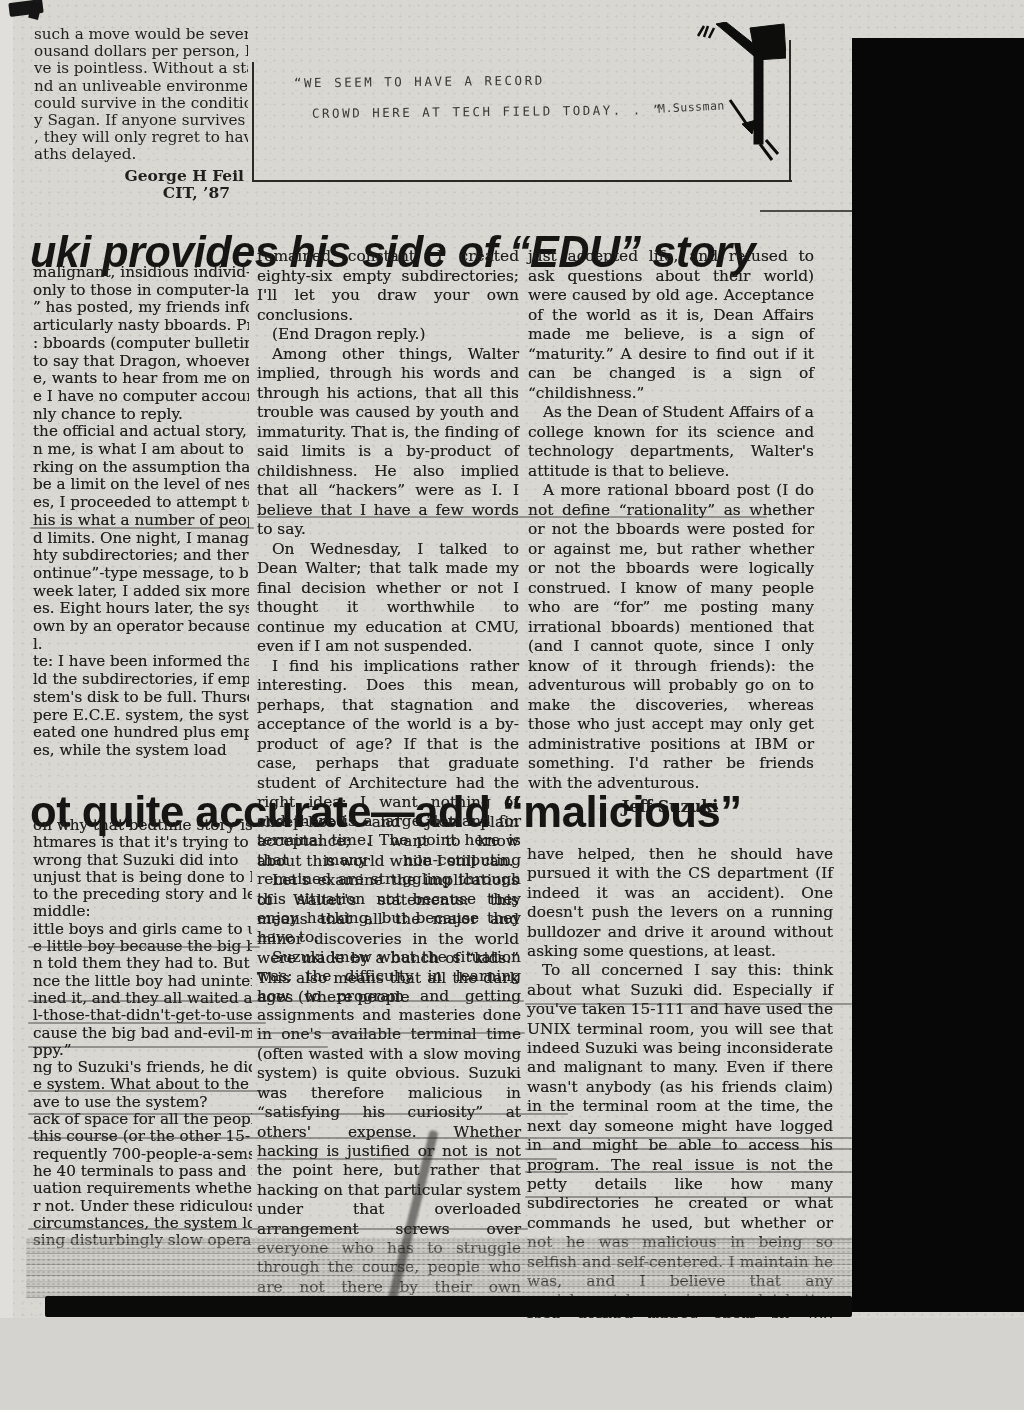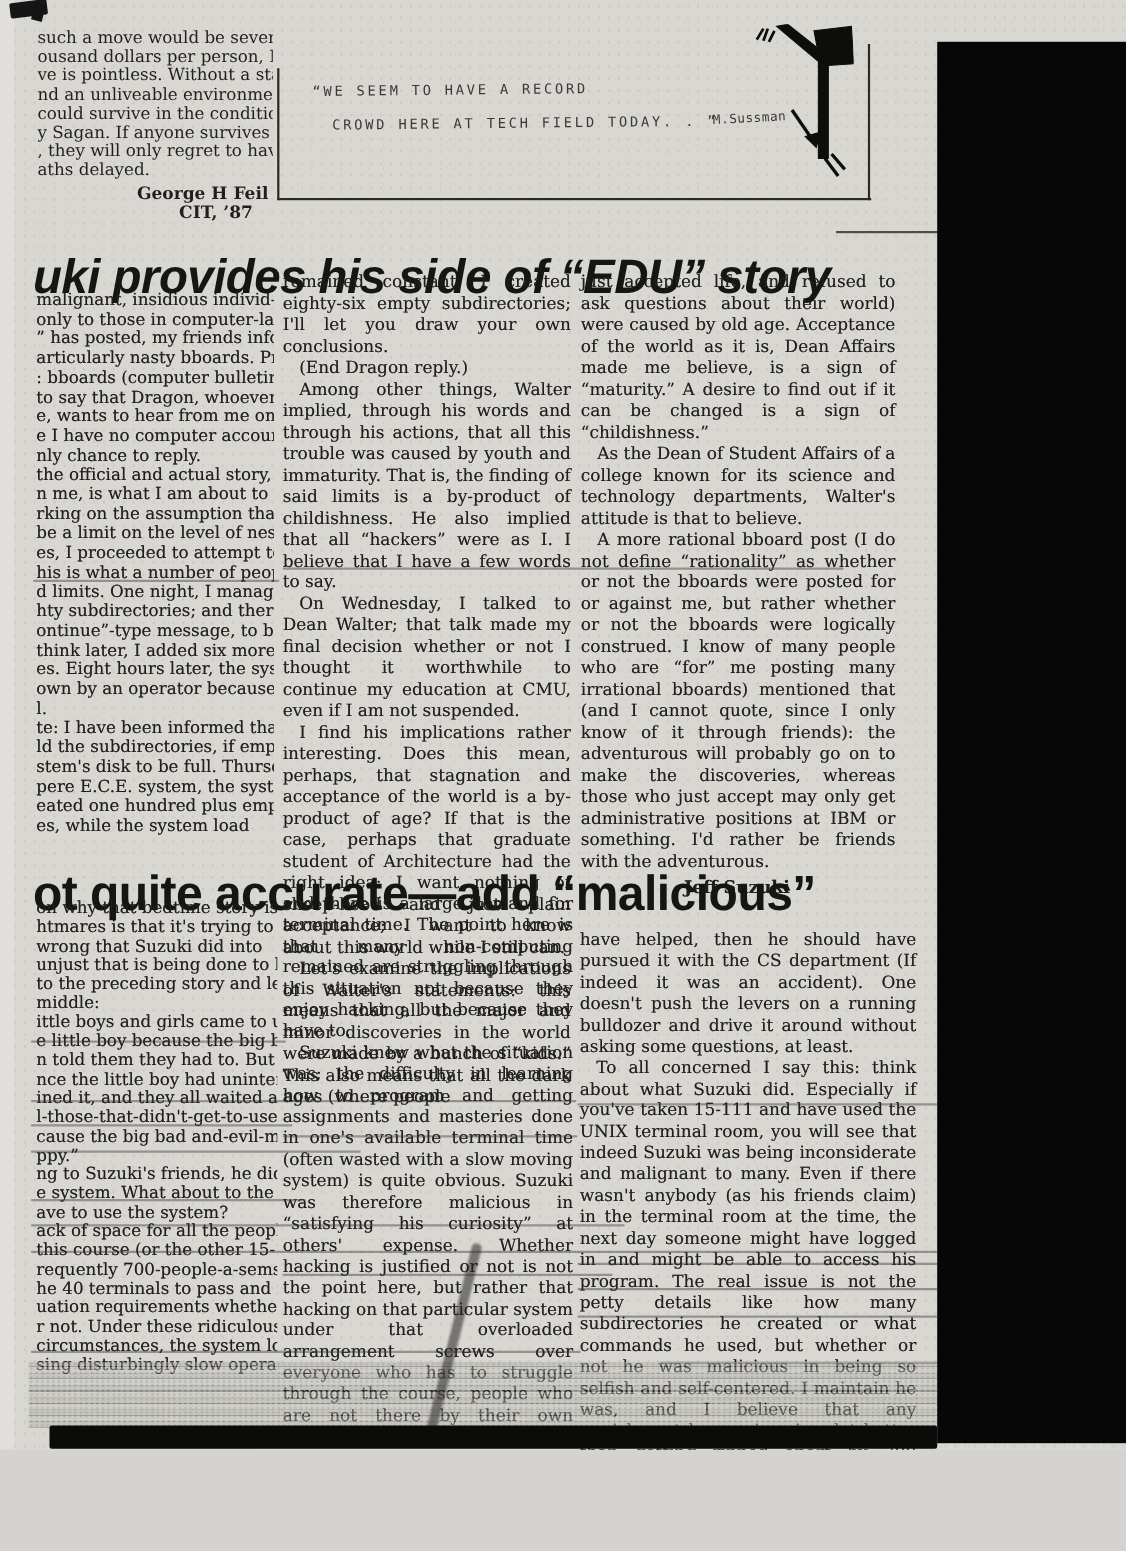--- a/index.html
+++ b/index.html
@@ -43,21 +43,21 @@
   .rule-cart-bottom{left:252px;top:180px;width:540px;height:2px;}
   .rule-head-right{left:760px;top:210px;width:93px;height:2px;opacity:.8;}
 
   
   .prev-article{position:absolute;left:34px;top:26px;width:214px;font-size:15.2px;line-height:17.2px;}
   .prev-article .line{white-space:nowrap;overflow:hidden;}
   .prev-sig{margin-top:3px;text-align:right;font-weight:bold;font-size:15.5px;padding-right:4px;}
   .prev-sig2{text-align:right;font-weight:bold;font-size:15.5px;padding-right:18px;}
 
   
-  .cartoon{position:absolute;left:256px;top:34px;width:534px;height:146px;}
+  .cartoon{position:absolute;left:266px;top:34px;width:534px;height:146px;}
   .hand{position:absolute;font-family:"DejaVu Sans Mono", monospace;font-size:12.5px;letter-spacing:2.5px;color:#3a3936;white-space:nowrap;transform:rotate(-.6deg);}
   .hand1{left:28px;top:40px;}
   .hand2{left:46px;top:70px;}
   .hand-artist{left:392px;top:66px;letter-spacing:.5px;font-size:11.5px;transform:rotate(-3deg);}
   .cartoon-drawing{position:absolute;left:428px;top:-12px;width:92px;height:152px;}
 
   
   .headline{position:absolute;left:30px;font-family:"Liberation Sans", sans-serif;font-weight:bold;color:#151513;white-space:nowrap;}
   .headline1{top:198px;width:800px;font-size:44px;font-style:italic;letter-spacing:-.5px;transform:scaleX(.98);transform-origin:left;}
   .headline2{top:756px;width:822px;font-size:45px;letter-spacing:-.5px;transform:scaleX(.97);transform-origin:left;}
@@ -144,21 +144,21 @@
       <div class="line">nly chance to reply.</div>
       <div class="line">the official and actual story,</div>
       <div class="line">n me, is what I am about to</div>
       <div class="line">rking on the assumption that</div>
       <div class="line">be a limit on the level of nested</div>
       <div class="line">es, I proceeded to attempt to find</div>
       <div class="line">his is what a number of people</div>
       <div class="line">d limits. One night, I managed</div>
       <div class="line">hty subdirectories; and there was</div>
       <div class="line">ontinue”-type message, to be</div>
-      <div class="line">think later, I added six more</div>
+      <div class="line">week later, I added six more</div>
       <div class="line">es. Eight hours later, the system</div>
       <div class="line">own by an operator because the</div>
       <div class="line">l.</div>
       <div class="line">te: I have been informed that, in</div>
       <div class="line">ld the subdirectories, if empty,</div>
       <div class="line">stem's disk to be full. Thursday,</div>
       <div class="line">pere E.C.E. system, the system</div>
       <div class="line">eated one hundred plus empty</div>
       <div class="line">es, while the system load</div>
     </section>

